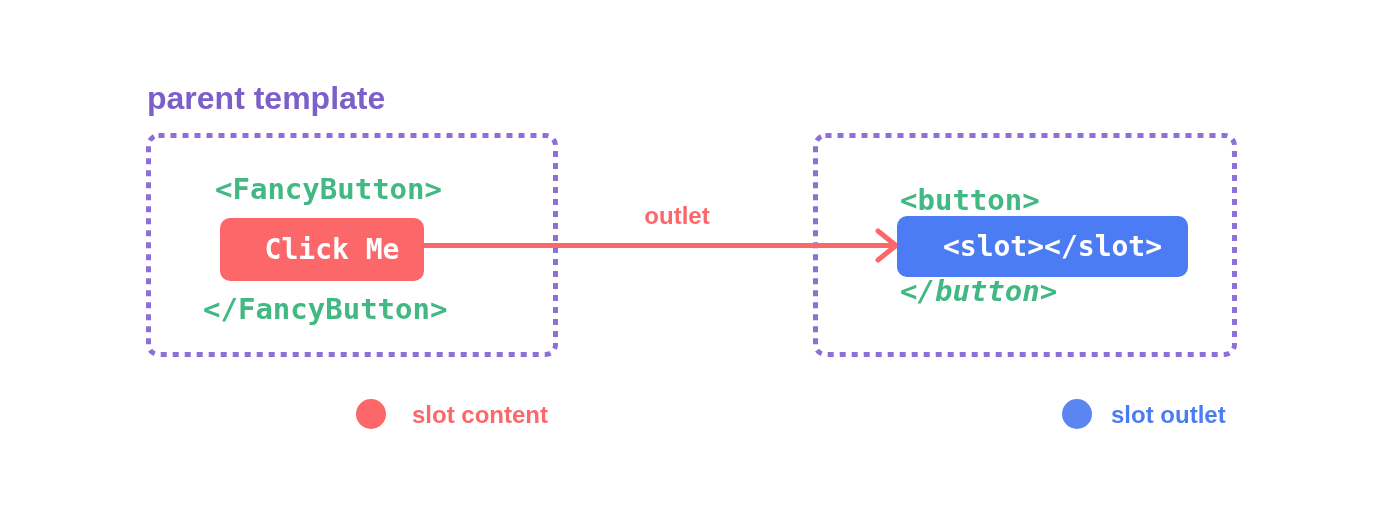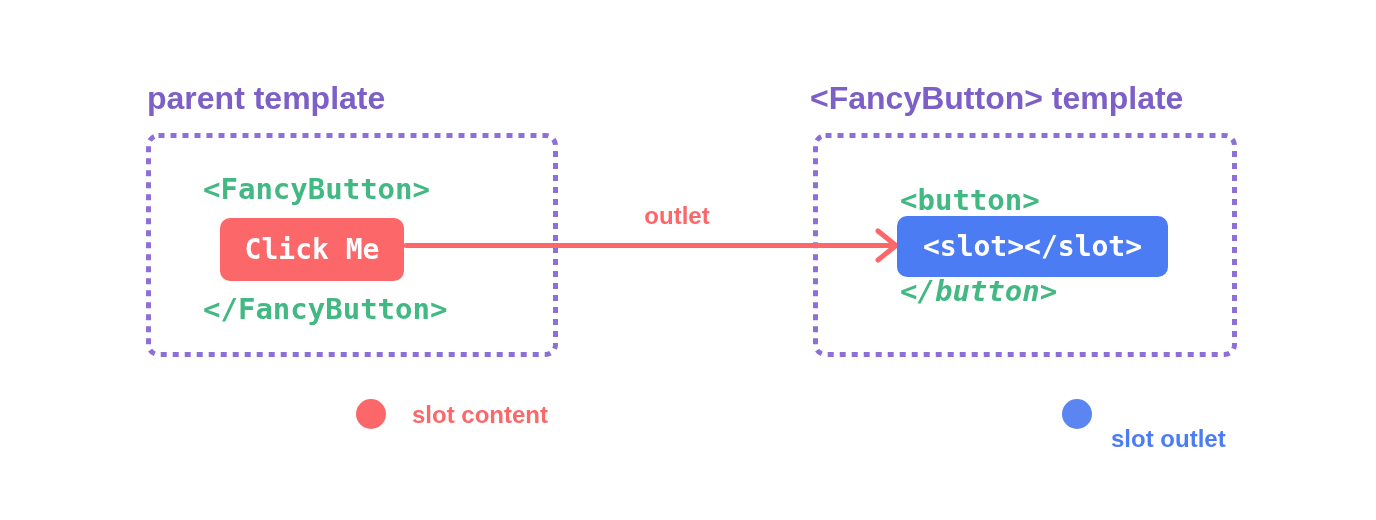--- a/index.html
+++ b/index.html
@@ -41,20 +41,21 @@
   .chip {
     display: flex;
     align-items: center;
     justify-content: center;
     font-family: "DejaVu Sans Mono", "Liberation Mono", monospace;
     font-weight: 700;
     font-size: 28px;
     color: #ffffff;
     border-radius: 10px;
     white-space: nowrap;
+    padding-left: 20px;
   }
   .chip.red  { background: #fc6769; }
   .chip.blue { background: #4b7cf4; text-align: center; }
 
   
   .arrow-label {
     font-family: "Liberation Sans", sans-serif;
     font-weight: 700;
     font-size: 24px;
     color: #fc6769;
@@ -71,42 +72,41 @@
   .legend-dot.red  { background: #fc6769; }
   .legend-dot.blue { background: #5b86f2; }
   .legend-label {
     font-family: "Liberation Sans", sans-serif;
     font-weight: 700;
     font-size: 24px;
     line-height: 30px;
     white-space: nowrap;
   }
   .legend-label.red  { color: #fc6769; }
-  .legend-label.blue { color: #4b7cf4; margin-top: 24px; }
+  .legend-label.blue { color: #4b7cf4; }
 
   svg { display: block; }
 </style>
 </head>
 <body>
 
 <div class="stage">
 
   <svg class="abs" style="left:0; top:0;" width="1376" height="520" viewBox="0 0 1376 520">
     <rect x="148.5" y="135.5" width="407" height="219" rx="10" fill="none" stroke="#8d6fd6" stroke-width="5" stroke-dasharray="6 6"></rect>
     <rect x="815.5" y="135.5" width="419" height="219" rx="10" fill="none" stroke="#8d6fd6" stroke-width="5" stroke-dasharray="6 6"></rect>
     <g stroke="#fc6769" stroke-width="5" fill="none" stroke-linecap="round" stroke-linejoin="round">
       <line x1="406" y1="245.5" x2="893" y2="245.5"></line>
       <polyline points="878,231 896,245.5 878,260"></polyline>
     </g>
   </svg>
 
   <div class="abs panel-title" style="left:147px; top:84px;">parent template</div>
-  <div class="abs panel-title" style="left:810px; top:84px;">&lt;FancyButton&gt; template</div>
 
-  <div class="abs code" style="left:203px; top:173px;">&lt;FancyButton&gt;</div>
+  <div class="abs code" style="left:215px; top:173px;">&lt;FancyButton&gt;</div>
   <div class="abs chip red" style="left:220px; top:218px; width:184px; height:63px;">Click Me</div>
   <div class="abs code" style="left:203px; top:293px;">&lt;/FancyButton&gt;</div>
 
   <div class="abs arrow-label" style="left:677px; top:202px;">outlet</div>
 
   <div class="abs code" style="left:900px; top:184px;">&lt;button&gt;</div>
   <div class="abs chip blue" style="left:897px; top:216px; width:271px; height:61px;">&lt;slot&gt;&lt;/slot&gt;</div>
   <div class="abs code" style="left:900px; top:275px;font-style:italic;">&lt;/button&gt;</div>
 
   <div class="abs legend-dot red" style="left:356px; top:399px;"></div>

